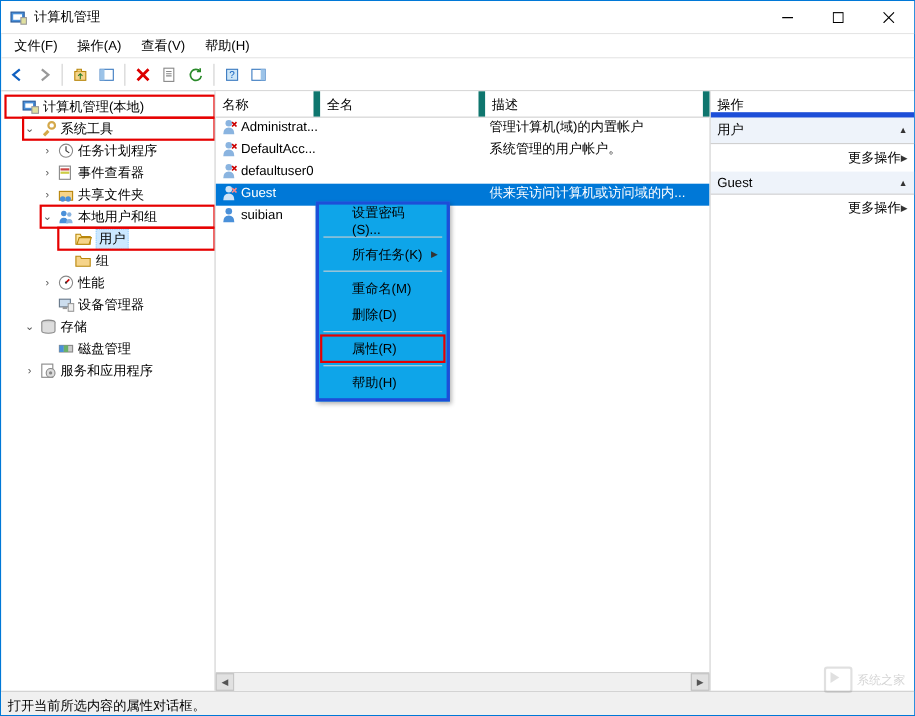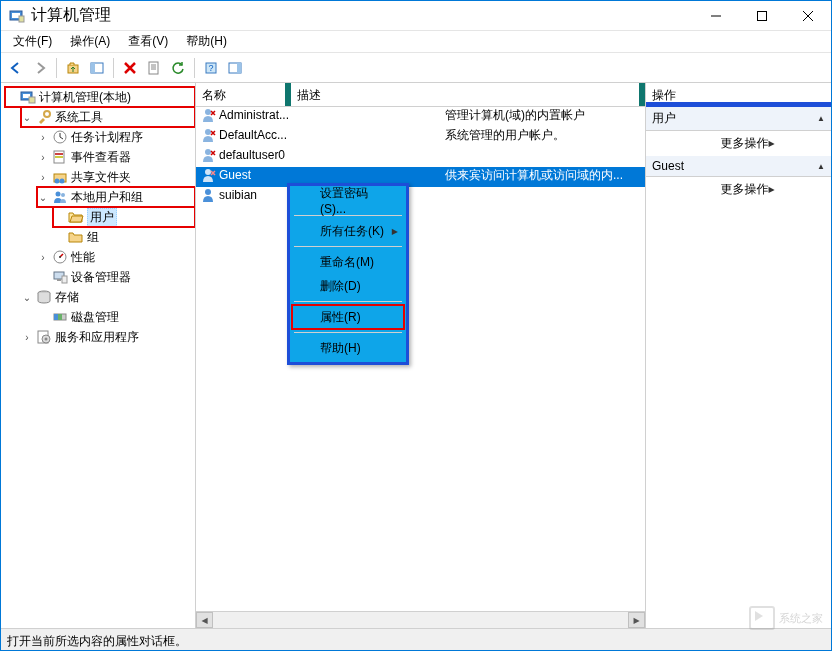--- a/index.html
+++ b/index.html
@@ -1,21 +1,21 @@
 <!DOCTYPE html>
 <html><head>
 <meta charset="utf-8">
 <style>
   * { box-sizing: border-box; }
   html, body { margin: 0; padding: 0; font-family: "Microsoft YaHei", "Segoe UI", Tahoma, sans-serif; font-size: 12px; color: #000; }
   .window { width: 832px; height: 651px; border: 1px solid #0078d7; background: #fff; display: flex; flex-direction: column; position: relative; }
   
   .titlebar { height: 30px; display: flex; align-items: center; background: #fff; border-bottom: 1px solid #e5e5e5; }
   .titlebar .app-icon { width: 16px; height: 16px; margin: 0 6px 0 8px; }
-  .titlebar .title-text { flex: 1; font-size: 16px; }
+  .titlebar .title-text { flex: 1; font-size: 12px; }
   .titlebar .ctl { width: 46px; height: 30px; display: flex; align-items: center; justify-content: center; }
   .titlebar .ctl svg { width: 10px; height: 10px; }
   
   .menubar { height: 22px; display: flex; align-items: center; padding: 0 4px; border-bottom: 1px solid #e5e5e5; gap: 2px; }
   .menubar .menu { padding: 2px 8px; }
   
   .toolbar { height: 30px; display: flex; align-items: center; padding: 0 4px; gap: 2px; border-bottom: 1px solid #d0d0d0; }
   .tb-btn { width: 22px; height: 22px; display: flex; align-items: center; justify-content: center; border: 1px solid transparent; }
   .tb-sep { width: 1px; height: 20px; background: #d0d0d0; margin: 0 3px; }
   
@@ -51,21 +51,21 @@
   
   .ctx-menu { position: absolute; left: 286px; top: 182px; width: 122px; background: #0ea5e9; border: 3px solid #1d4ed8; box-shadow: 2px 2px 4px rgba(0,0,0,0.3); padding: 2px; z-index: 10; }
   .ctx-item { height: 24px; display: flex; align-items: center; padding: 0 20px 0 28px; position: relative; }
   .ctx-item .sub { position: absolute; right: 6px; font-size: 8px; color: #333; }
   .ctx-sep { height: 1px; background: #d0d0d0; margin: 3px 2px; }
   .ctx-hilite { outline: 2px solid #e60000; outline-offset: -1px; }
   
   .ap-header { height: 24px; background: #fff; border-bottom: 5px solid #1d4ed8; padding: 4px 6px; font-weight: normal; }
   .ap-section-hdr { background: #eef3fa; padding: 3px 6px; display: flex; justify-content: space-between; align-items: center; border-bottom: 1px solid #d0d0d0; }
   .ap-section-hdr .arrow { font-size: 8px; color: #333; }
-  .ap-item { padding: 4px 6px 4px 24px; display: flex; justify-content: center; align-items: center; }
+  .ap-item { padding: 4px 6px 4px 24px; display: flex; justify-content: flex-end; align-items: center; }
   .ap-item .sub { font-size: 8px; color: #333; }
   
   .statusbar { height: 22px; border-top: 1px solid #d0d0d0; display: flex; align-items: flex-end; padding: 0 6px; background: #f0f0f0; }
   
   .watermark { position: absolute; right: 8px; bottom: 20px; opacity: 0.25; font-size: 11px; display:flex; align-items:center; gap:4px; pointer-events:none; color:#555;}
   .watermark .logo { width:26px; height:24px; border:2px solid #888; border-radius:3px; position:relative; }
   .watermark .logo::before { content:""; position:absolute; left:4px; top:3px; width:0;height:0; border-left:8px solid #888; border-top:5px solid transparent; border-bottom:5px solid transparent;}
 </style>
 </head>
 <body>
@@ -313,20 +313,21 @@
             </div>
               </li>
           </ul>
         </li>
       </ul>
     </div>
 
     <div class="list-pane">
       <div class="lv-header">
         <div class="lv-col c1">名称</div>
+        <div class="lv-col c2">全名</div>
         <div class="lv-col c3">描述</div>
       </div>
       <div class="lv-body">
         <div class="lv-row">
           <div class="lv-cell c1">
               <svg class="user-icon" viewBox="0 0 16 16">
                 <circle cx="8" cy="5" r="3" fill="#8ab4e0"></circle>
                 <path d="M3 15 Q3 9 8 9 Q13 9 13 15 Z" fill="#8ab4e0"></path>
                 <path d="M11 4 L15 8 M15 4 L11 8" stroke="#c00" stroke-width="1.5"></path>
               </svg>

